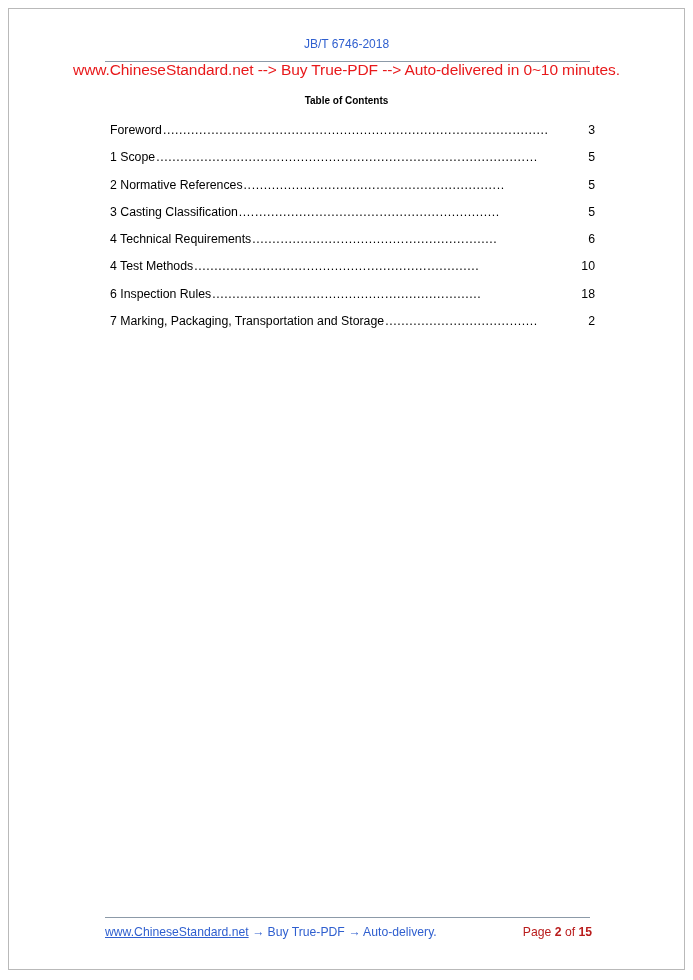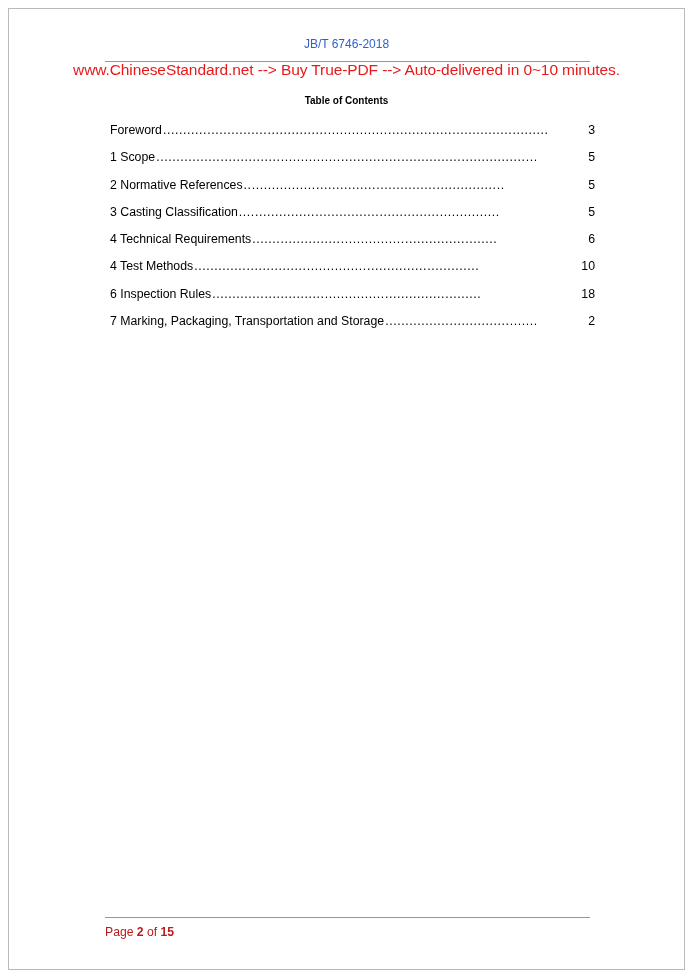--- a/index.html
+++ b/index.html
@@ -186,20 +186,27 @@
       <span class="toc-label">7 Marking, Packaging, Transportation and Storage</span>
       <span class="toc-dots">......................................</span>
       <span class="toc-page">2</span>
     </div>
 
   </div>
 
   <div class="footer-rule"></div>
 
   <div class="footer">
+    <div class="footer-left">
+      <span class="ul">www.ChineseStandard.net</span>
+      <span>→</span>
+      <span>Buy True-PDF</span>
+      <span>→</span>
+      <span>Auto-delivery.</span>
+    </div>
     <div class="footer-right">
       <span>Page</span>
       <b>2</b>
       <span>of</span>
       <b>15</b>
     </div>
   </div>
 
 </div>
 

